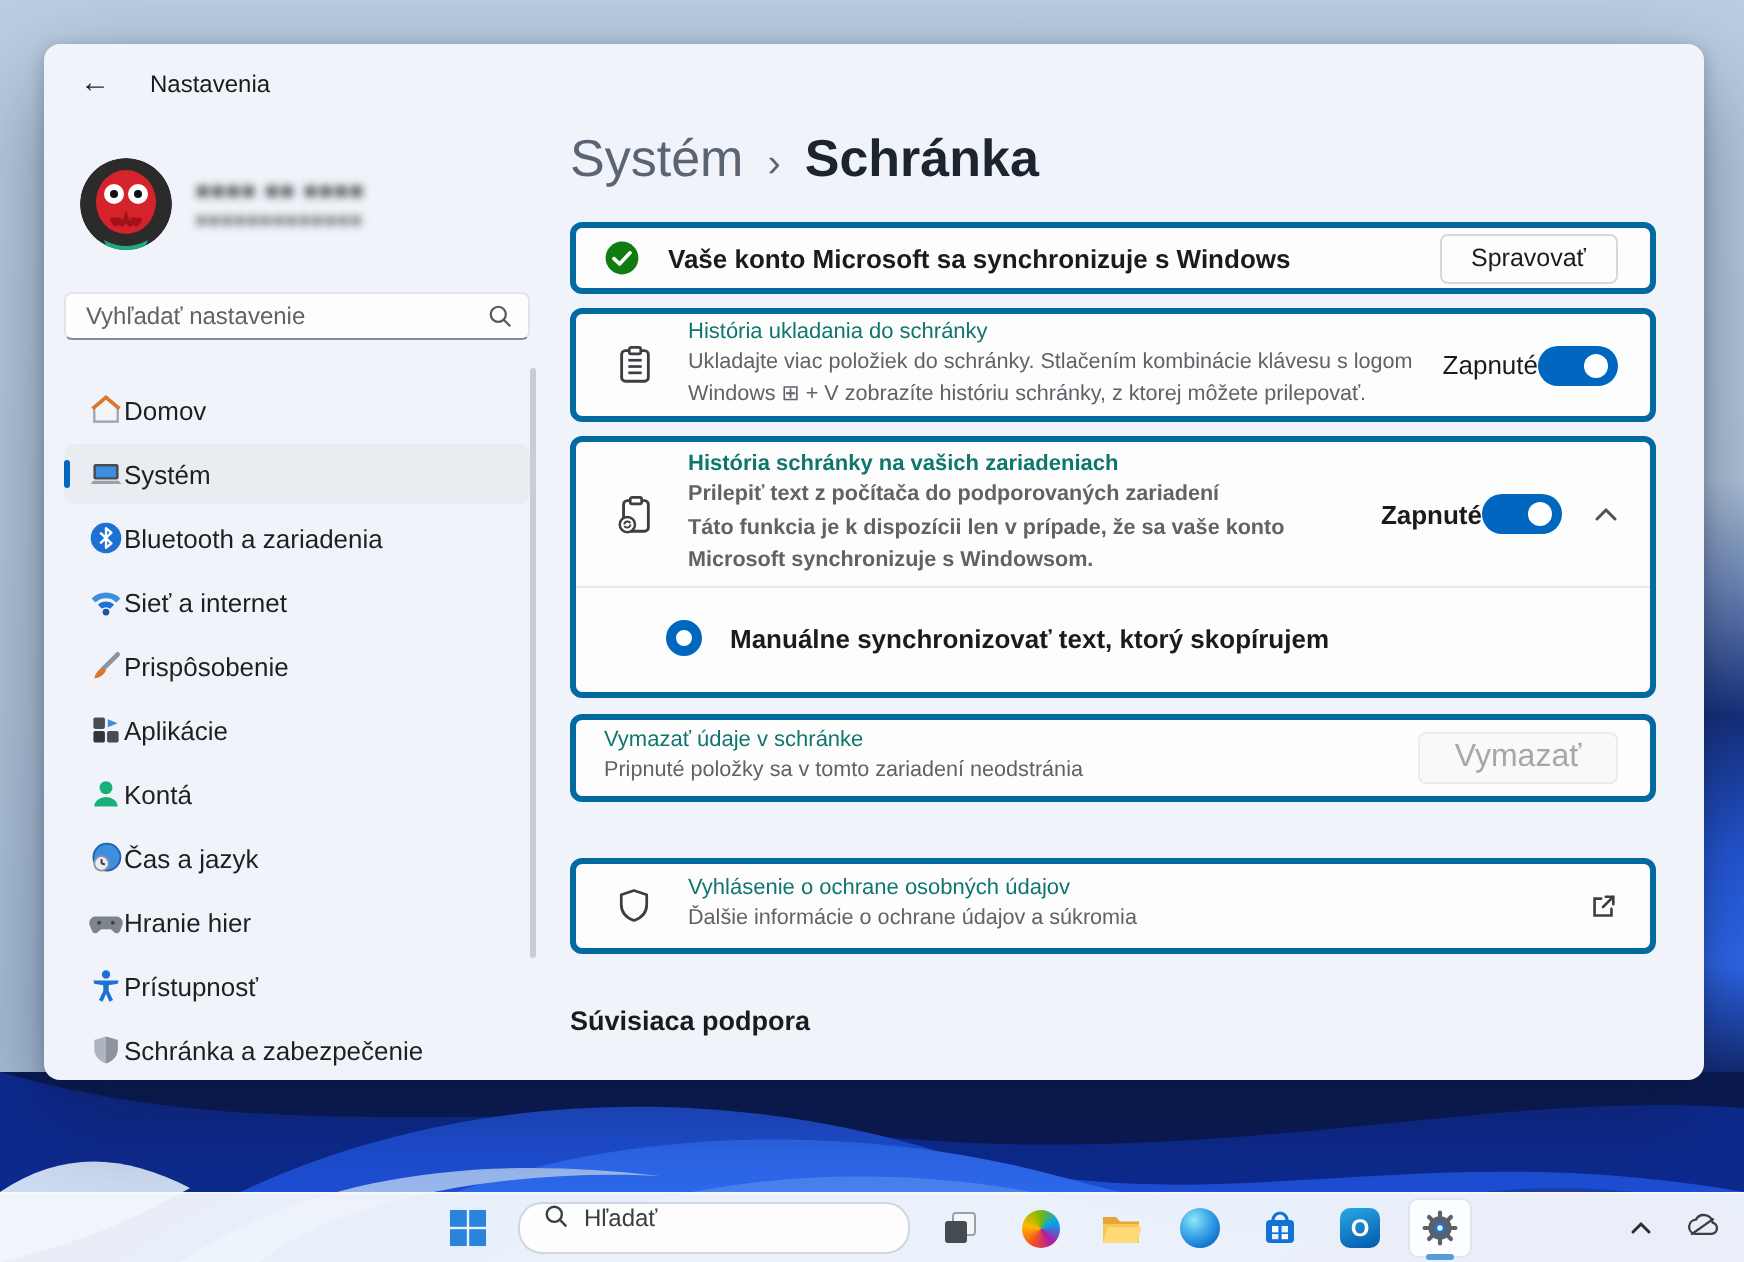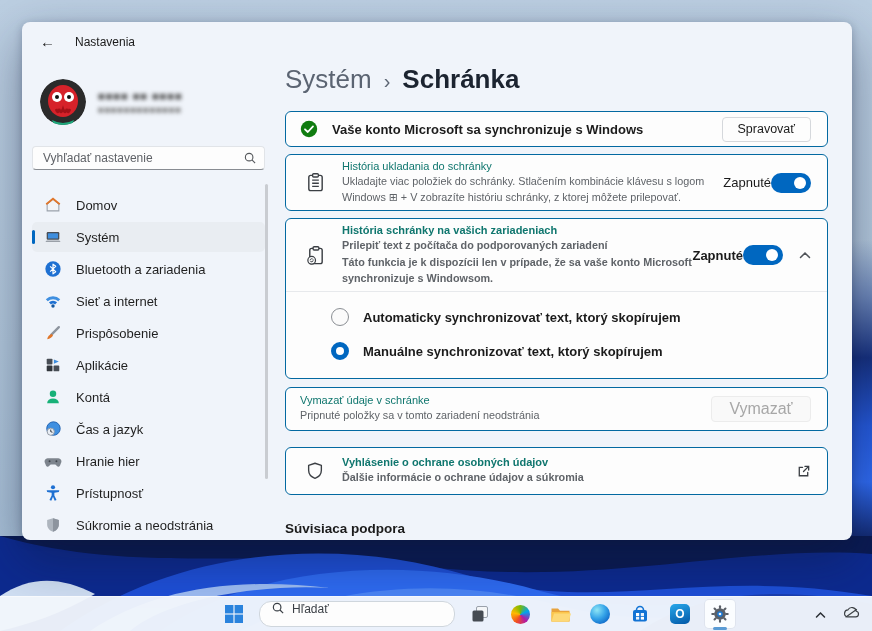--- a/index.html
+++ b/index.html
@@ -25,33 +25,33 @@
   .avatar{width:46px;height:46px;border-radius:50%;flex:0 0 auto;overflow:hidden;}
   .p-name{font-size:11px;color:#4a4a4a;filter:blur(2px);letter-spacing:1px;}
   .p-mail{font-size:9px;color:#6a6a6a;filter:blur(2px);letter-spacing:1px;margin-top:3px;}
   .searchbox{margin:12px 0 0 0;height:22px;background:#fdfdfd;border:1px solid #e1e4e8;
     border-bottom:1.6px solid #888c92;border-radius:4px;display:flex;align-items:center;padding:0 8px;}
   .searchbox input{border:none;outline:none;background:transparent;flex:1;font-size:12px;color:#333;
     font-family:Liberation Sans, sans-serif;}
   .searchbox input::placeholder{color:#5f6267;}
   .nav{margin-top:20px;display:flex;flex-direction:column;gap:2px;}
   .nav-item{position:relative;height:30px;border-radius:5px;display:flex;align-items:center;
-    gap:14px;padding-left:12px;font-size:13px;color:#1f1f1f;cursor:default;}
+    padding-left:12px;font-size:13px;color:#1f1f1f;cursor:default;}
   .nav-item .nicon{width:18px;height:18px;flex:0 0 auto;display:flex;align-items:center;justify-content:center;}
   .nav-item.active{background:#e9edf2;}
   .nav-item.active::before{content:"";position:absolute;left:0;top:8px;bottom:8px;width:3px;
     border-radius:2px;background:#0067C0;}
   .side-scrollbar{position:absolute;left:243px;top:162px;width:3px;height:295px;background:#c9ccd1;border-radius:2px;}
   
   .main{position:absolute;left:263px;top:0;width:543px;}
   .page-header{margin-top:42px;display:flex;align-items:baseline;gap:12px;}
   .crumb{font-size:26px;color:#5b6472;}
   .crumb-sep{font-size:20px;color:#5b6472;}
   .page-name{font-size:26px;font-weight:700;color:#1c2430;}
-  .card{background:#fdfdfd;border:1px solid #0369a1;border-radius:6px;box-sizing:border-box;}
+  .card{background:#fdfdfd;border:3px solid #0369a1;border-radius:6px;box-sizing:border-box;}
   .rowflex{display:flex;align-items:center;padding:0 16px 0 14px;}
   .banner{margin-top:16px;height:36px;}
   .banner .rowflex{height:100%;}
   .banner-text{font-size:13px;font-weight:700;color:#1b1b1b;margin-left:14px;}
   .pill-btn{margin-left:auto;height:25px;padding:0 15px;background:#fdfdfd;border:1px solid #d5d8dc;
     border-radius:4px;font-size:12.5px;color:#1b1b1b;display:flex;align-items:center;cursor:default;
     font-family:"Liberation Sans",sans-serif;}
   .card1{margin-top:7px;height:57px;}
   .card1 .rowflex{height:100%;}
   .cicon{width:22px;margin:0 16px 0 4px;flex:0 0 auto;display:flex;align-items:center;justify-content:center;}
@@ -68,21 +68,21 @@
   .expand{border-top:1px solid #e7e9ec;padding:16px 16px 18px 45px;display:flex;flex-direction:column;gap:16px;}
   .radio-row{display:flex;align-items:center;gap:14px;}
   .radio{width:18px;height:18px;border-radius:50%;box-sizing:border-box;background:#fbfbfb;
     border:1px solid #8b8f94;flex:0 0 auto;cursor:default;}
   .radio.sel{background:#ffffff;border:5.5px solid #0067C0;}
   .radio-label{font-size:13px;color:#1b1b1b;}
   .card3{margin-top:8px;height:44px;}
   .card3 .rowflex{height:100%;}
   .btn-disabled{margin-left:auto;height:26px;width:100px;background:#f9f9f9;border:1px solid #ececec;
     border-radius:4px;font-size:16px;color:#a7a7a7;display:flex;align-items:center;justify-content:center;cursor:default;}
-  .card4{margin-top:16px;height:48px;font-weight:bold;}
+  .card4{margin-top:28px;height:48px;}
   .card4 .rowflex{height:100%;}
   .extlink{margin-left:auto;display:flex;align-items:center;}
   .clipped-heading{margin-top:26px;font-size:13.5px;font-weight:700;color:#1b1b1b;}
   
   .taskbar{position:absolute;left:0;bottom:0;width:872px;height:34px;
     background:rgba(241,246,251,.96);border-top:1px solid rgba(255,255,255,.5);}
   .tb-center{position:absolute;left:219px;top:0;height:34px;display:flex;align-items:center;gap:10px;}
   .tb-icon{width:30px;height:28px;border-radius:4px;display:flex;align-items:center;justify-content:center;position:relative;cursor:default;}
   .tb-icon.active{background:#fbfdff;box-shadow:0 0 0 1px rgba(0,0,0,.04);}
   .tb-icon.active::after{content:"";position:absolute;bottom:-2px;left:8px;width:14px;height:3px;border-radius:2px;background:#5a9bd5;}
@@ -246,21 +246,21 @@
         </span>
         <span>Prístupnosť</span>
       </div>
       <div class="nav-item">
         <span class="nicon">
           <svg viewBox="0 0 20 20" width="18" height="18">
               <path d="M10 2.5 l6.5 2 v5 c0 4 -2.8 6.8 -6.5 8 c-3.7 -1.2 -6.5 -4 -6.5 -8 v-5 Z" fill="#aeb5be"></path>
               <path d="M10 2.5 l6.5 2 v5 c0 4 -2.8 6.8 -6.5 8 Z" fill="#8d949e"></path>
             </svg>
         </span>
-        <span>Súkromie a neodstránia</span>
+        <span>Schránka a zabezpečenie</span>
       </div>
     </div>
   </div>
   <div class="side-scrollbar"></div>
 
   <div class="main">
 
     <div class="page-header">
       <span class="crumb">Systém</span>
       <span class="crumb-sep">›</span>
@@ -323,24 +323,20 @@
               <span class="knob"></span>
             </span>
           <span class="chev">
             <svg width="12" height="8" viewBox="0 0 12 8">
                 <polyline points="1.5,6.5 6,2 10.5,6.5" fill="none" stroke="#4f5358" stroke-width="1.5" stroke-linecap="round"></polyline>
               </svg>
           </span>
         </span>
       </div>
       <div class="expand">
-        <div class="radio-row">
-          <span class="radio"></span>
-          <span class="radio-label">Automaticky synchronizovať text, ktorý skopírujem</span>
-        </div>
         <div class="radio-row">
           <span class="radio sel"></span>
           <span class="radio-label">Manuálne synchronizovať text, ktorý skopírujem</span>
         </div>
       </div>
     </div>
 
     <div class="card card3">
       <div class="rowflex">
         <span class="ctext" style="max-width:430px;">

